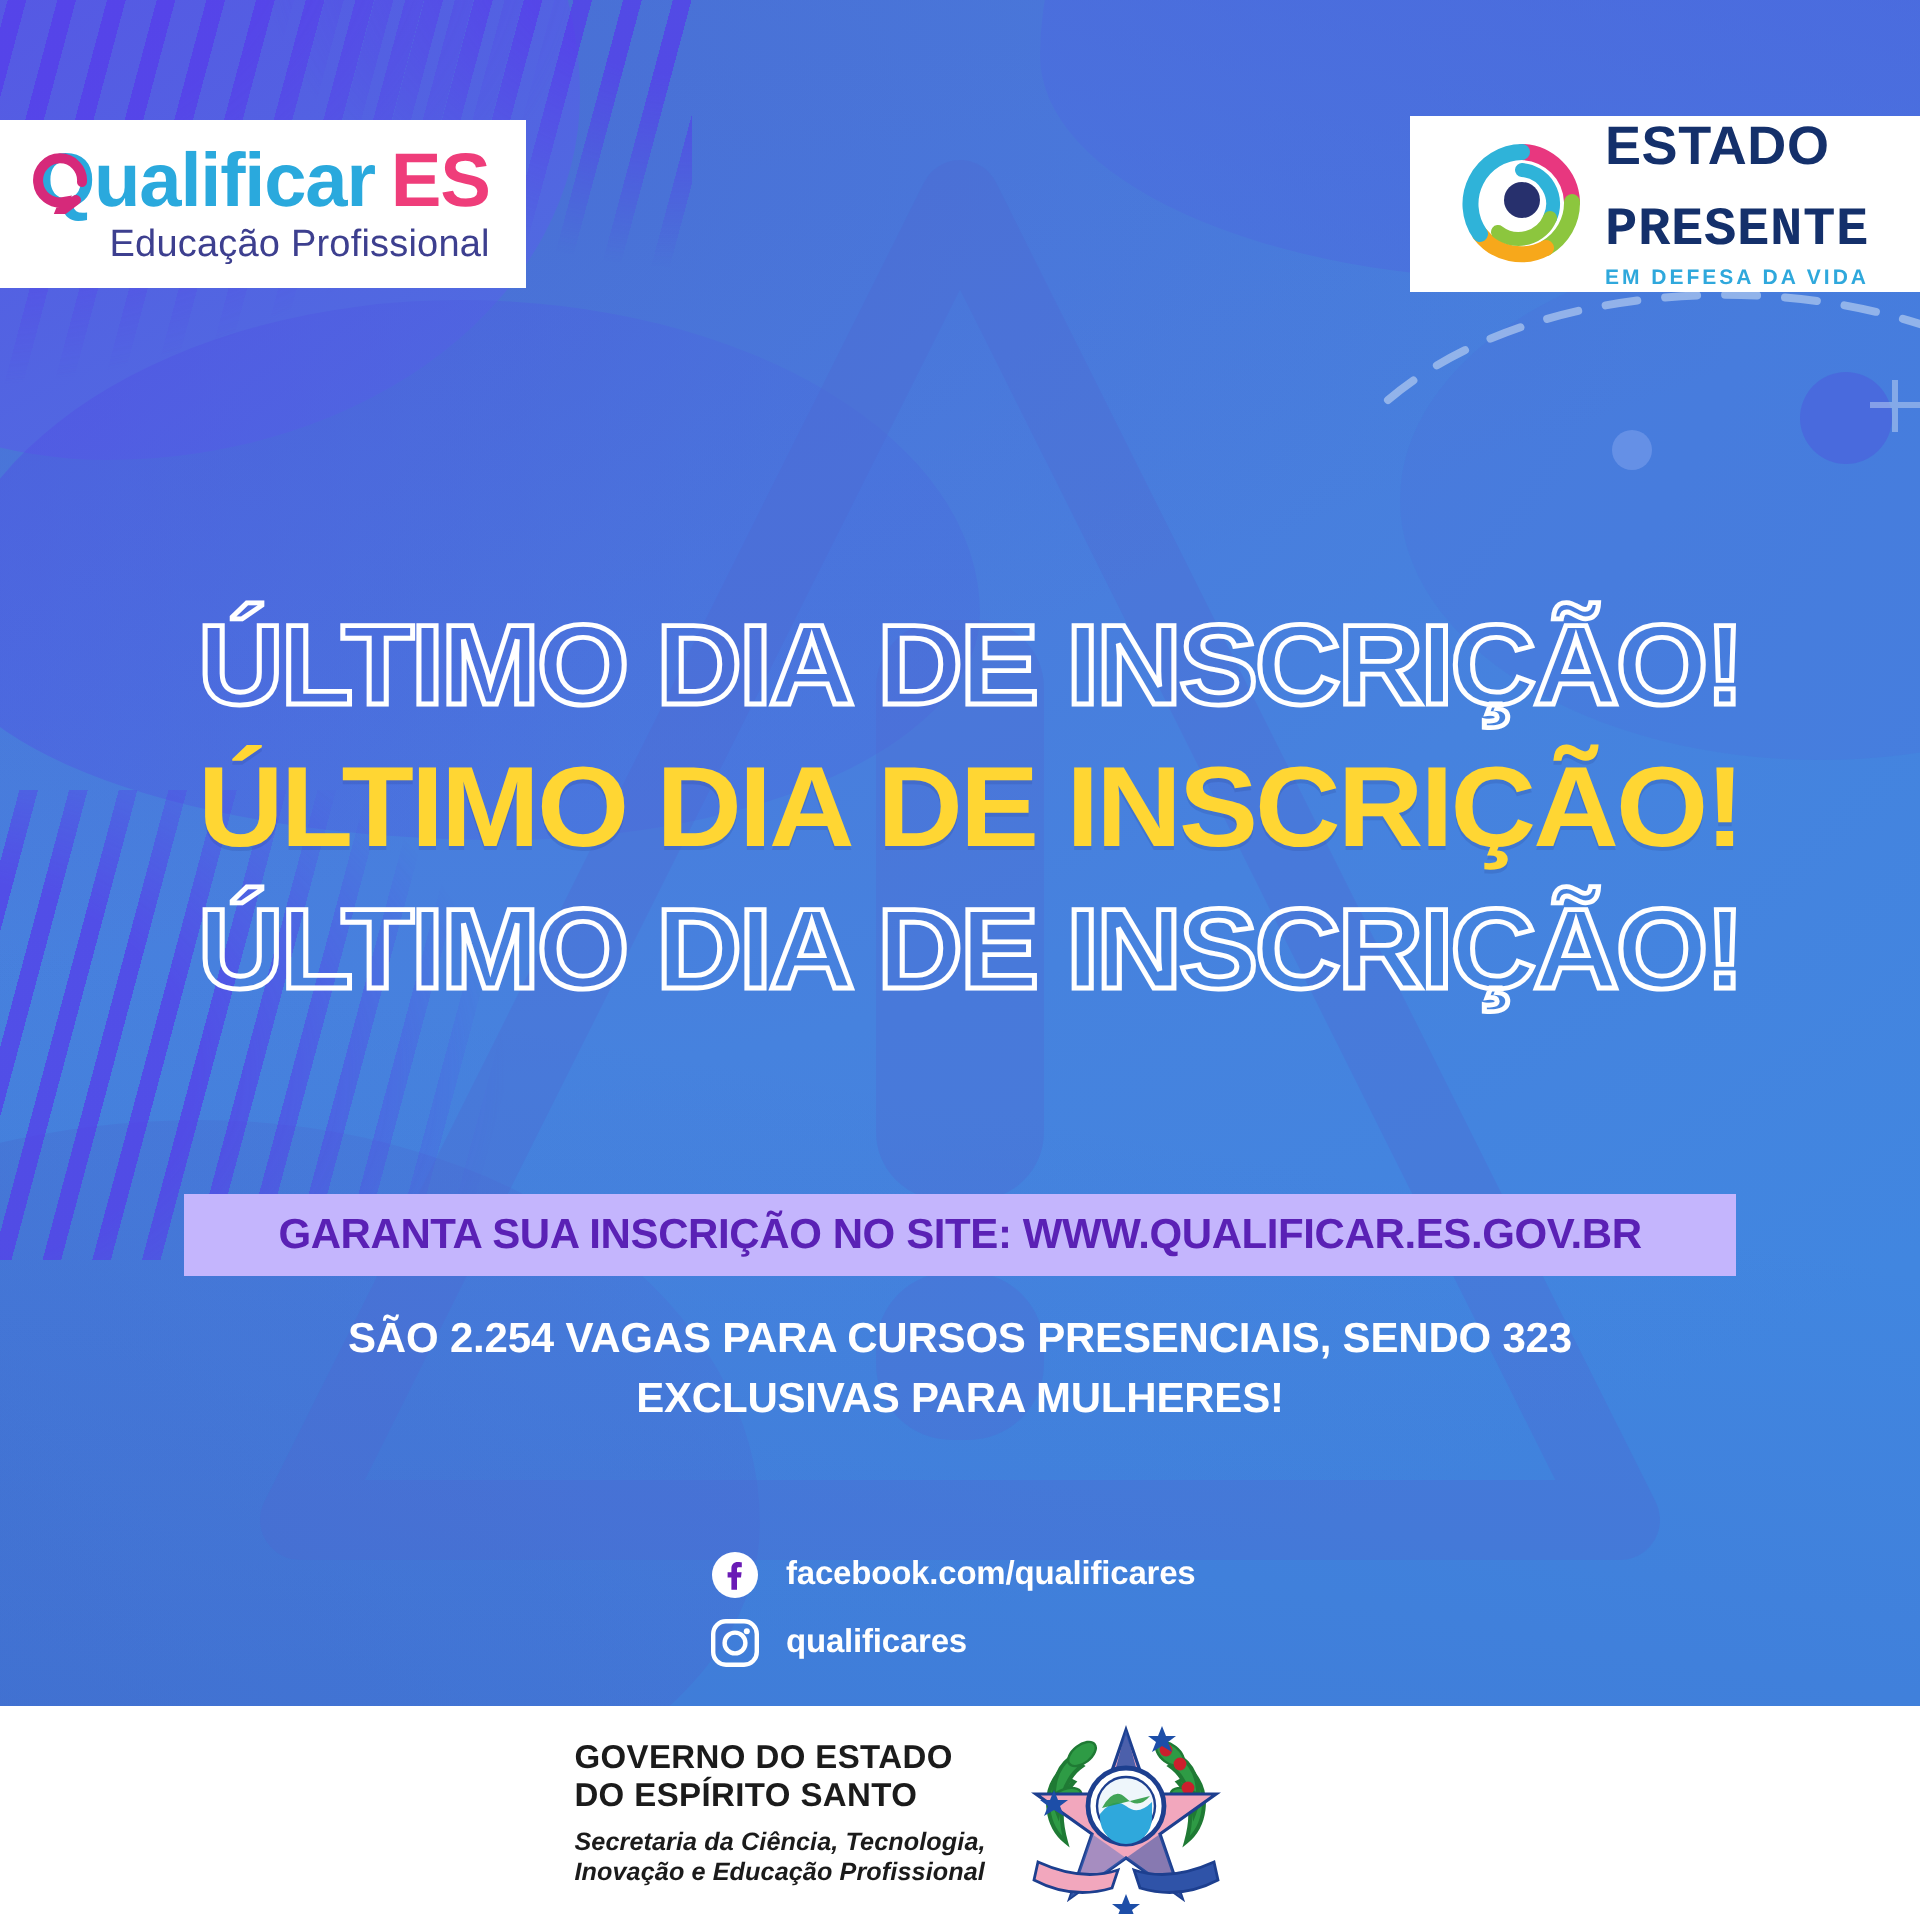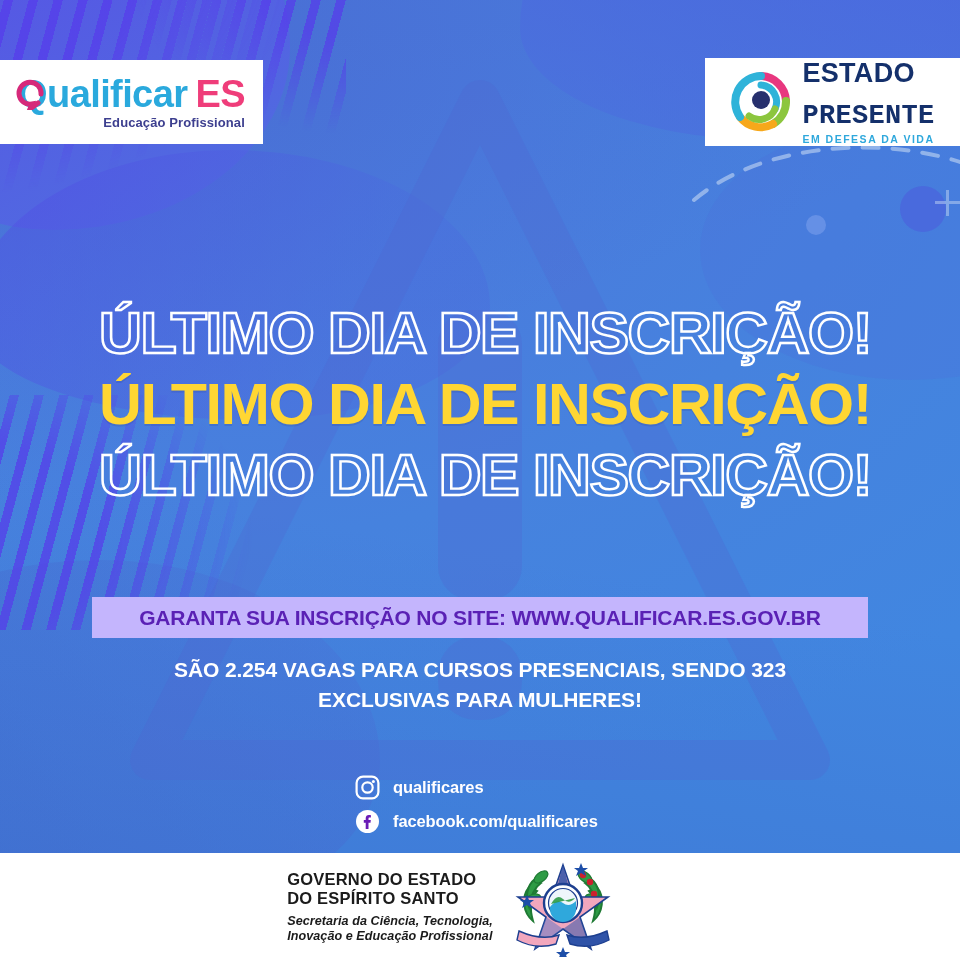--- a/index.html
+++ b/index.html
@@ -119,21 +119,21 @@
   .q-logo .q-main{
     font-size:38px;font-weight:700;letter-spacing:-.6px;white-space:nowrap;
     display:flex;align-items:baseline;
   }
   .q-logo .q-mark{position:relative;display:inline-block;color:#2aa9dd;}
   .q-logo .q-mark .qswoosh{
     position:absolute;left:-3px;top:-1px;width:30px;height:36px;
   }
   .q-logo .q-es{color:#ef3d7a;font-weight:700;margin-left:8px;}
   .q-logo .q-sub{
-    font-size:13px;color:#3d3f8f;font-weight:700;margin-top:3px;letter-spacing:.1px;
+    font-size:19px;color:#3d3f8f;font-weight:400;margin-top:3px;letter-spacing:.1px;
   }
 
   .ep-logo{display:flex;align-items:center;gap:10px;}
   .ep-ring{width:62px;height:62px;flex:0 0 62px;}
   .ep-text{display:flex;flex-direction:column;line-height:.98;}
   .ep-text .ep1,.ep-text .ep2{
     font-size:27px;font-weight:700;color:#14306b;letter-spacing:.3px;
   }
   .ep-text .ep2{margin-top:17px;font-family:Liberation Mono, monospace;}
   .ep-text .ep3{
@@ -292,36 +292,36 @@
 
   <div class="vagas">
     <div>SÃO 2.254 VAGAS PARA CURSOS PRESENCIAIS, SENDO 323</div>
     <div>EXCLUSIVAS PARA MULHERES!</div>
   </div>
 
   <div class="social">
     <div class="srow">
       <span class="ico">
         <svg viewBox="0 0 25 25" xmlns="http://www.w3.org/2000/svg" aria-hidden="true">
+          <circle cx="12.5" cy="12.5" r="11.5" fill="#ffffff"></circle>
+          <path d="M14.3 8.6h1.6V6.2s-1-.2-2-.2c-2 0-3.2 1.2-3.2 3.3v1.8H8.8v2.6h1.9v6.2h2.8v-6.2h2l.3-2.6h-2.3V9.6c0-.7.3-1 .8-1z" fill="#6a1bb5"></path>
+        </svg>
+      </span>
+      <span class="slabel">facebook.com/qualificares</span>
+    </div>
+    <div class="srow">
+      <span class="ico">
+        <svg viewBox="0 0 25 25" xmlns="http://www.w3.org/2000/svg" aria-hidden="true">
           <rect x="1.6" y="1.6" width="21.8" height="21.8" rx="6.4" fill="none" stroke="#ffffff" stroke-width="2.2"></rect>
           <circle cx="12.5" cy="12.5" r="5.2" fill="none" stroke="#ffffff" stroke-width="2.2"></circle>
           <circle cx="18.4" cy="6.6" r="1.5" fill="#ffffff"></circle>
         </svg>
       </span>
       <span class="slabel">qualificares</span>
     </div>
-    <div class="srow">
-      <span class="ico">
-        <svg viewBox="0 0 25 25" xmlns="http://www.w3.org/2000/svg" aria-hidden="true">
-          <circle cx="12.5" cy="12.5" r="11.5" fill="#ffffff"></circle>
-          <path d="M14.3 8.6h1.6V6.2s-1-.2-2-.2c-2 0-3.2 1.2-3.2 3.3v1.8H8.8v2.6h1.9v6.2h2.8v-6.2h2l.3-2.6h-2.3V9.6c0-.7.3-1 .8-1z" fill="#6a1bb5"></path>
-        </svg>
-      </span>
-      <span class="slabel">facebook.com/qualificares</span>
-    </div>
   </div>
 
   <div class="footer">
     <div class="gov-text">
       <div class="g1">GOVERNO DO ESTADO</div>
       <div class="g2">DO ESPÍRITO SANTO</div>
       <div class="g3">Secretaria da Ciência, Tecnologia,</div>
       <div class="g4">Inovação e Educação Profissional</div>
     </div>
     <span class="brasao">

